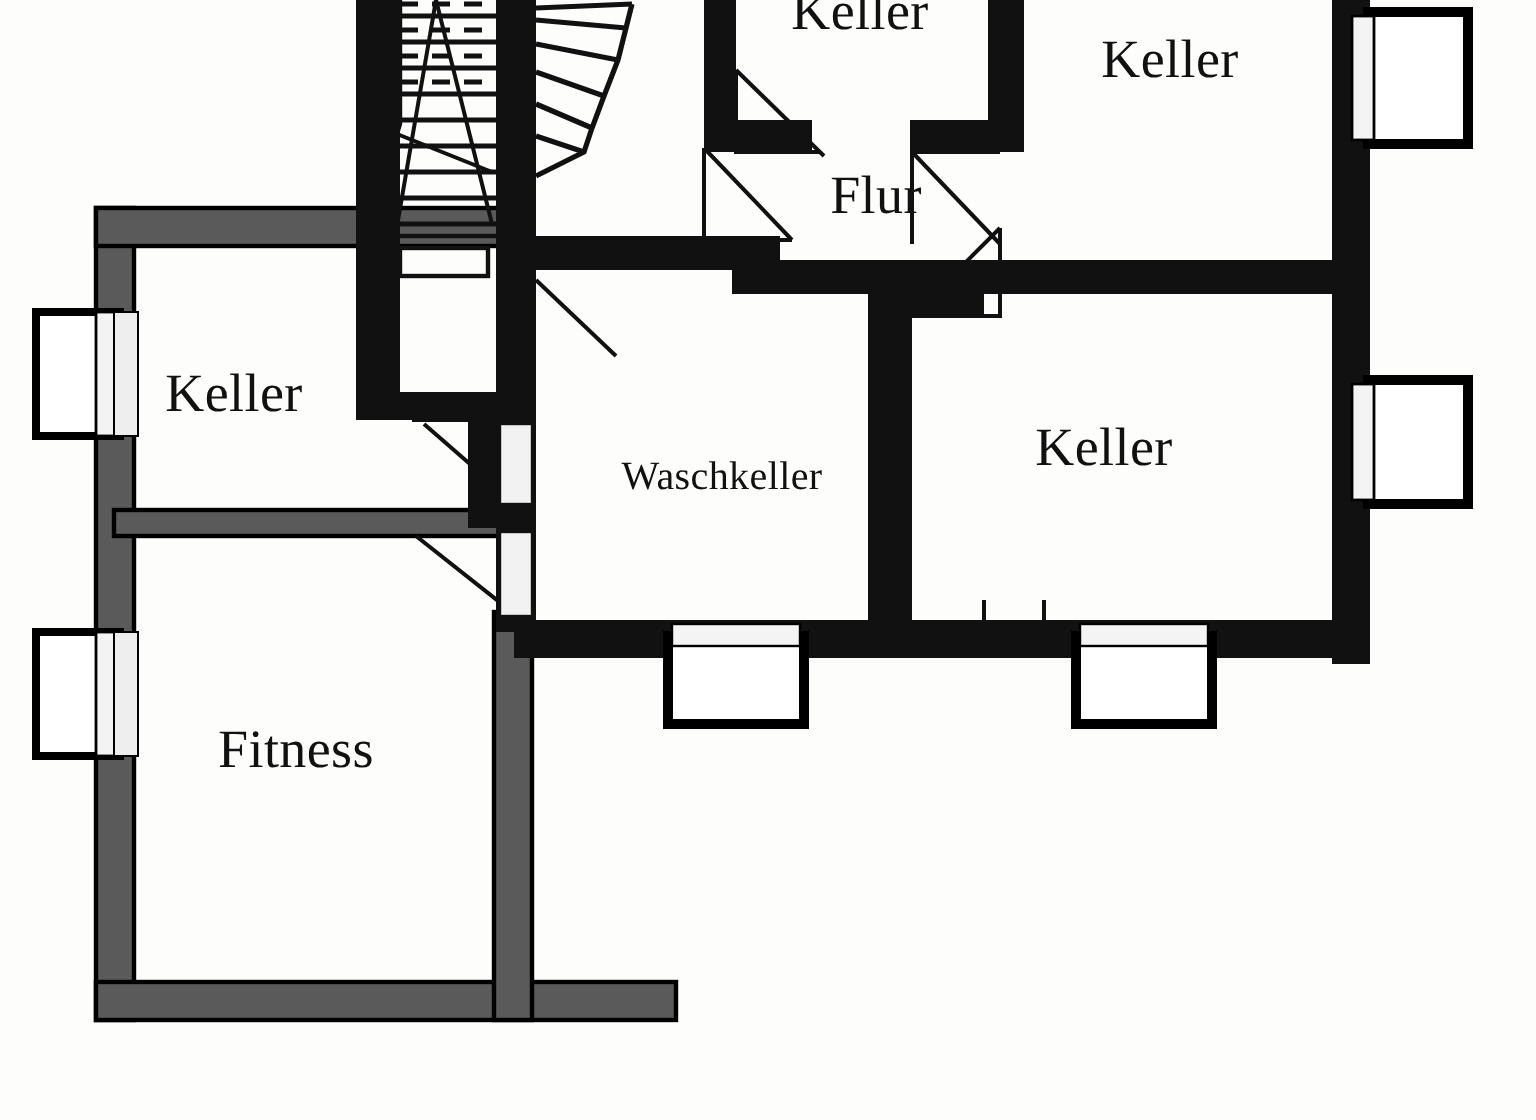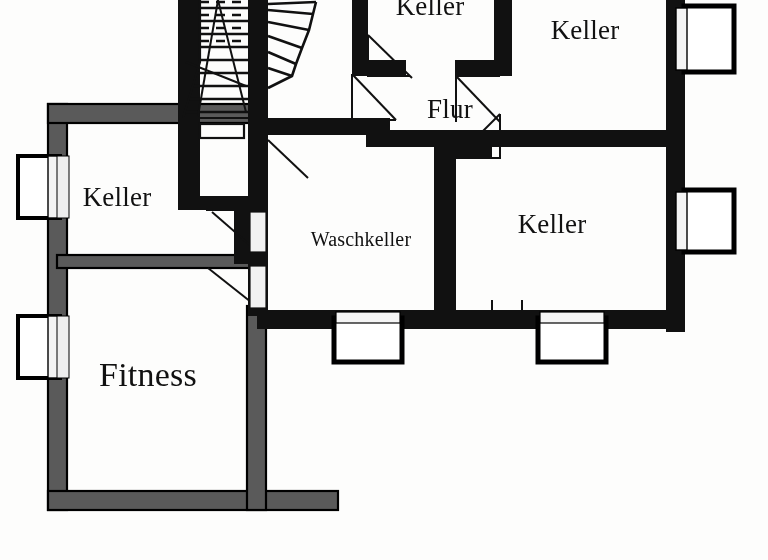--- a/index.html
+++ b/index.html
@@ -210,23 +210,23 @@
       <rect x="476" y="64" width="7" height="8"></rect>
       <rect x="440" y="146" width="7" height="8"></rect>
     </g>
 
   </svg>
 
   <div class="room-label" style="left:430px; top:6px; font-size:27px;">Keller</div>
 
   <div class="room-label" style="left:585px; top:30px; font-size:27px;">Keller</div>
 
-  <div class="room-label" style="left:438px; top:109px; font-size:27px;margin-left:12px;">Flur</div>
+  <div class="room-label" style="left:438px; top:98px; font-size:27px;">Flur</div>
 
   <div class="room-label" style="left:117px; top:197px; font-size:27px;">Keller</div>
 
   <div class="room-label" style="left:361px; top:239px; font-size:20px;">Waschkeller</div>
 
   <div class="room-label" style="left:552px; top:224px; font-size:27px;">Keller</div>
 
-  <div class="room-label" style="left:148px; top:375px; font-size:34px;">Fitness</div>
+  <div class="room-label" style="left:148px; top:375px; font-size:27px;">Fitness</div>
 
 </div>
 
 </body></html>

